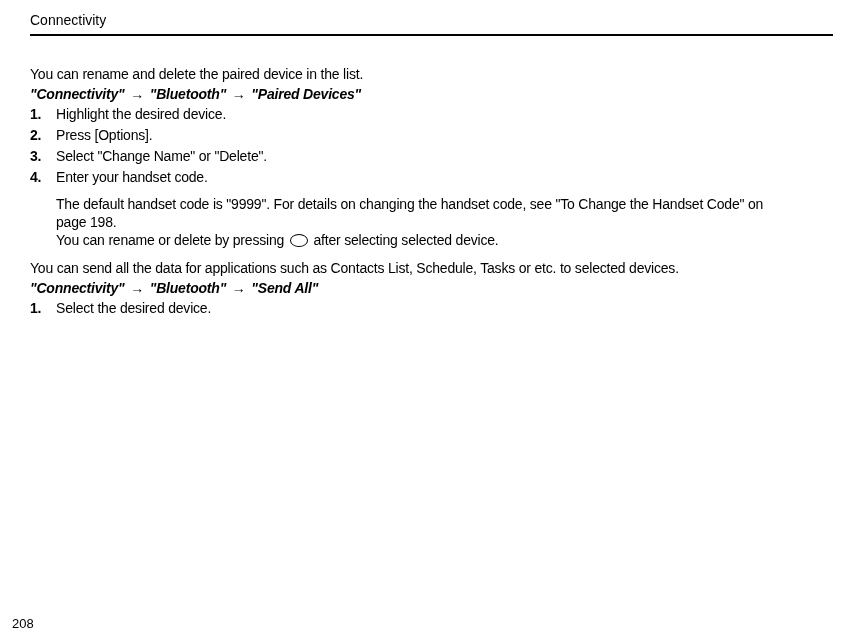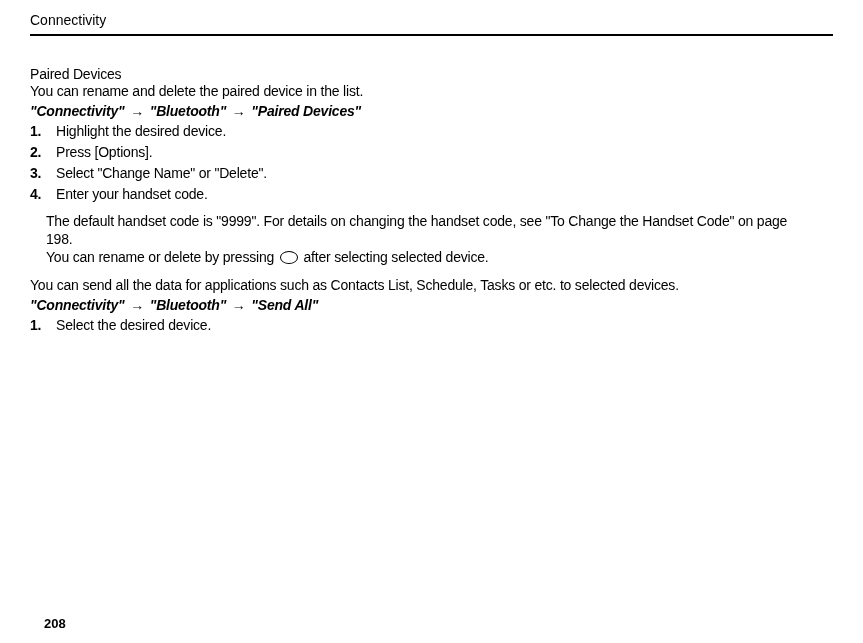--- a/index.html
+++ b/index.html
@@ -65,21 +65,21 @@
     }
     .step-num {
       font-weight: bold;
       width: 26px;
       flex-shrink: 0;
     }
     .step-text {
       flex: 1;
     }
     .step-note {
-      margin-left: 16px;
+      margin-left: 26px;
       font-size: 14px;
       margin-bottom: 10px;
       line-height: 1.3;
       letter-spacing: -0.2px;
     }
     .circle-button {
       display: inline-block;
       width: 18px;
       height: 13px;
       border: 1px solid #000;
@@ -90,33 +90,31 @@
       top: -1px;
     }
     .section-gap {
       margin-top: 8px;
     }
     .page-number {
       position: absolute;
       bottom: 12px;
       left: 12px;
       font-size: 13px;
-      font-weight: bold;
-      margin-left: 32px;
+      font-weight: normal;
     }
   </style>
 </head>
 <body>
 
 <div class="header-title">Connectivity</div>
 <hr class="header-rule">
 
 <div class="content">
 
-  <div class="subsection-title">Paired Devices</div>
   <div class="subsection-desc">You can rename and delete the paired device in the list.</div>
   <div class="breadcrumb">
     <span>"Connectivity"</span>
     <span class="arrow">→</span>
     <span>"Bluetooth"</span>
     <span class="arrow">→</span>
     <span>"Paired Devices"</span>
   </div>
   <ol class="step-list">
     <li class="step-item">

